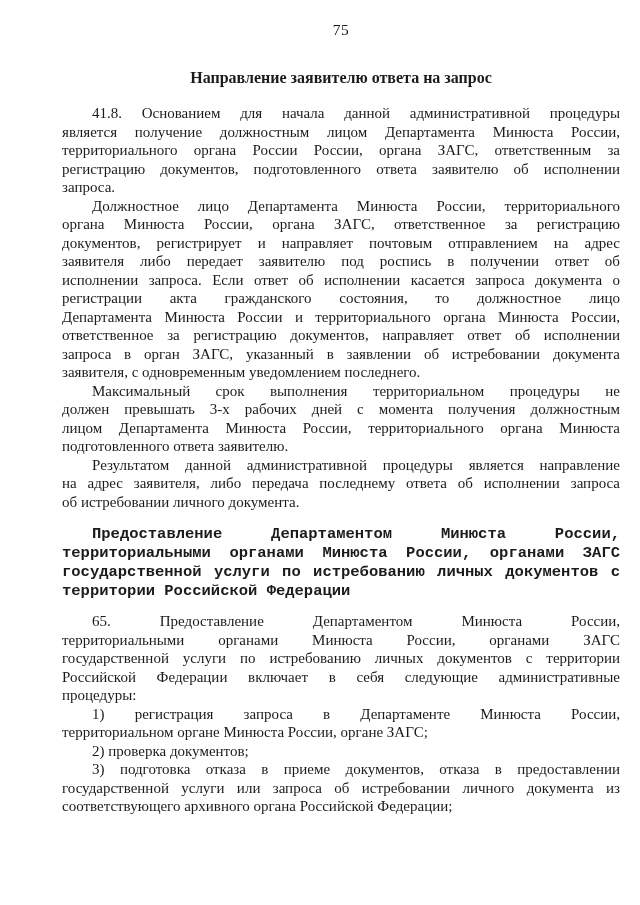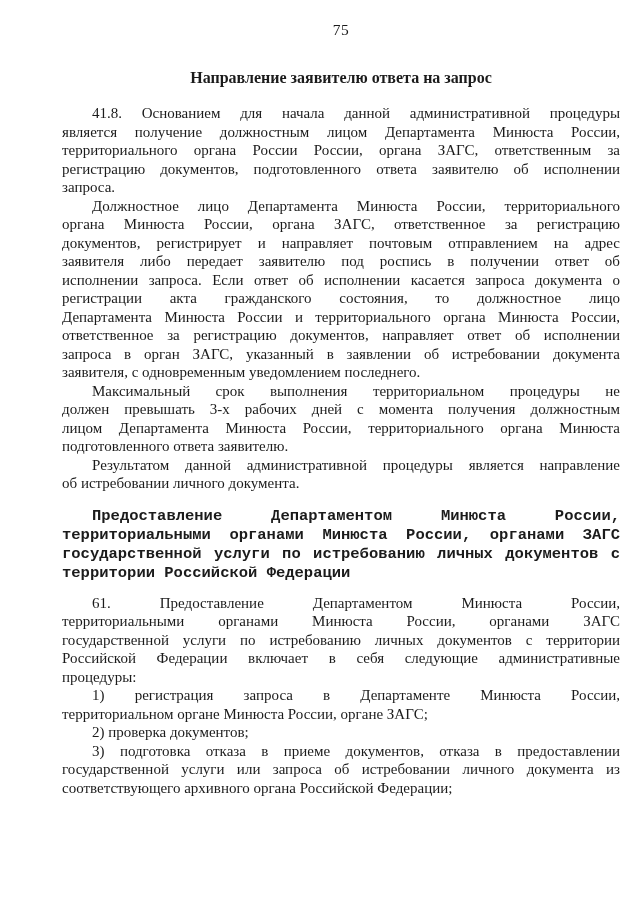--- a/index.html
+++ b/index.html
@@ -103,32 +103,33 @@
 
     <div class="para">
         <div class="line first-line">Максимальный срок выполнения территориальном процедуры не</div>
         <div class="line">должен превышать 3-х рабочих дней с момента получения должностным</div>
         <div class="line">лицом Департамента Минюста России, территориального органа Минюста</div>
         <div class="line last-line">подготовленного ответа заявителю.</div>
       </div>
 
     <div class="para">
         <div class="line first-line">Результатом данной административной процедуры является направление</div>
+        <div class="line">на адрес заявителя, либо передача последнему ответа об исполнении запроса</div>
         <div class="line last-line">об истребовании личного документа.</div>
       </div>
 
     <div class="para heading-2">
         <div class="line first-line">Предоставление Департаментом Минюста России,</div>
         <div class="line">территориальными органами Минюста России, органами ЗАГС</div>
         <div class="line">государственной услуги по истребованию личных документов с</div>
         <div class="line last-line">территории Российской Федерации</div>
       </div>
 
     <div class="para para-42">
-        <div class="line first-line">61. Предоставление Департаментом Минюста России,</div>
+        <div class="line first-line">65. Предоставление Департаментом Минюста России,</div>
         <div class="line">территориальными органами Минюста России, органами ЗАГС</div>
         <div class="line">государственной услуги по истребованию личных документов с территории</div>
         <div class="line">Российской Федерации включает в себя следующие административные</div>
         <div class="line last-line">процедуры:</div>
       </div>
 
     <div class="para list-item">
         <div class="line first-line">1) регистрация запроса в Департаменте Минюста России,</div>
         <div class="line last-line">территориальном органе Минюста России, органе ЗАГС;</div>
       </div>

